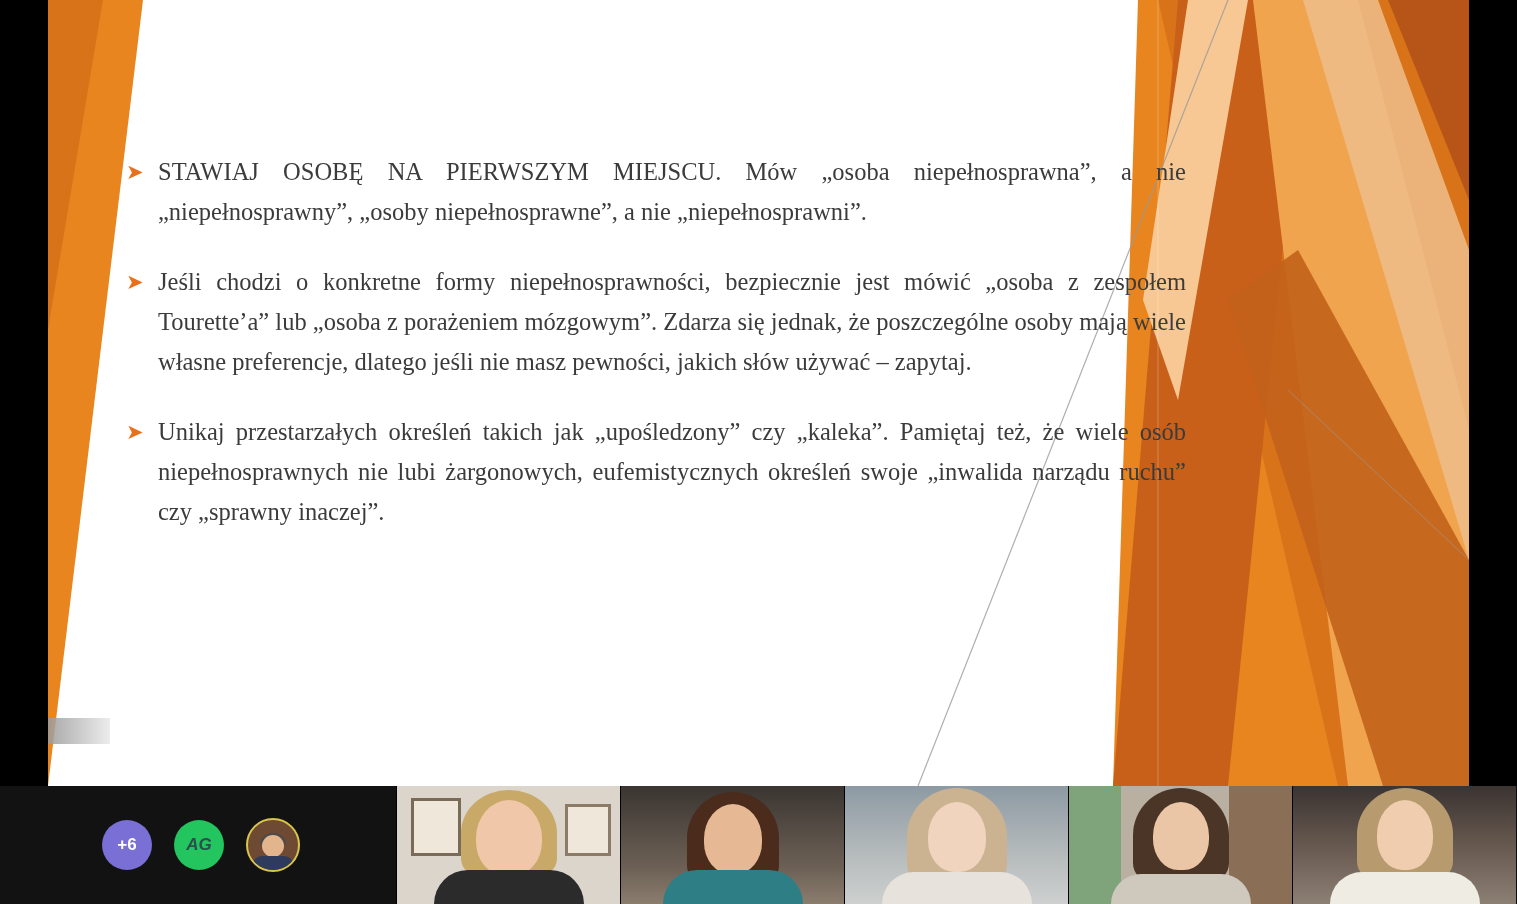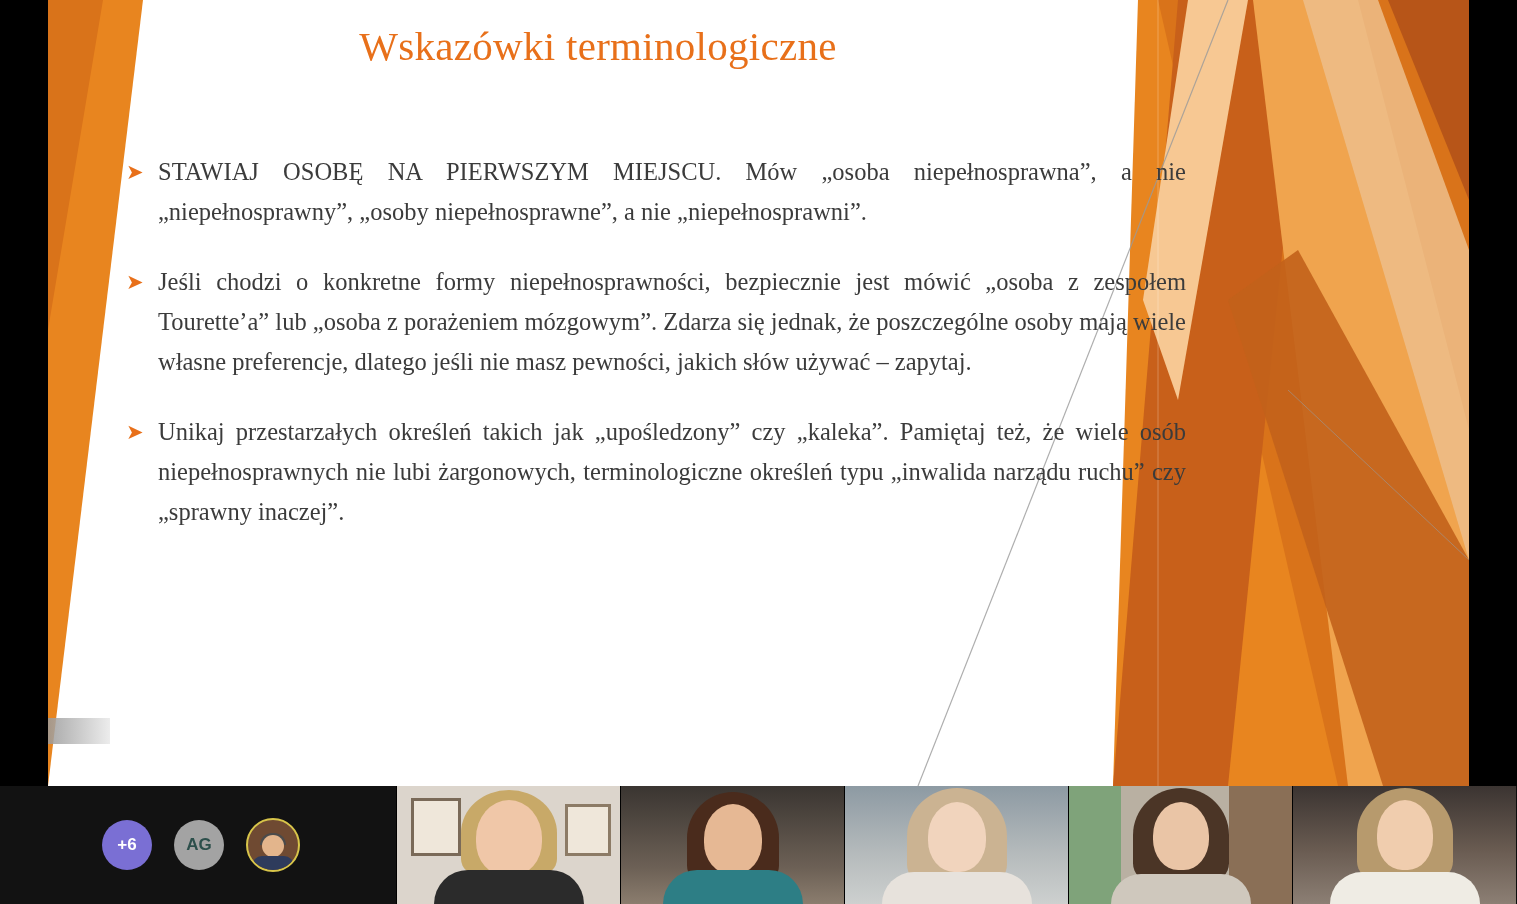--- a/index.html
+++ b/index.html
@@ -140,21 +140,21 @@
     align-items: center;
     justify-content: center;
     font-size: 17px;
     font-weight: bold;
     color: #ffffff;
     font-family: "Liberation Sans", sans-serif;
     flex: 0 0 auto;
   }
 
   .badge.overflow { background: #7a6fd4; }
-  .badge.initials { background: #a3a3a3; color: #2c4f4b; }
+  .badge.initials { background: #22c55e; color: #2c4f4b; font-style: italic; }
 
   .badge.photo {
     background: #6f4a32;
     border: 2px solid #d8c54a;
     position: relative;
     overflow: hidden;
   }
   .badge.photo .face {
     position: absolute;
     left: 50%;
@@ -243,34 +243,33 @@
         <polygon points="1140,0 1200,0 1130,400 1095,300" fill="#F7C893"></polygon>
         <polygon points="1255,0 1330,0 1421,250 1421,560" fill="#EDBE8B" opacity="0.85"></polygon>
         <polygon points="1340,0 1421,0 1421,200" fill="#B75518"></polygon>
         <polygon points="1180,300 1250,250 1421,560 1421,786 1335,786" fill="#C2621B" opacity="0.9"></polygon>
 
         <line x1="1180" y1="0" x2="870" y2="786" stroke="#9a9a9a" stroke-width="1.2" opacity="0.8"></line>
         <line x1="1240" y1="390" x2="1421" y2="560" stroke="#9a9a9a" stroke-width="1" opacity="0.6"></line>
         <line x1="1110" y1="0" x2="1110" y2="786" stroke="#ffffff" stroke-width="1" opacity="0.25"></line>
       </svg>
 
-      <div class="slide-title">Wskazówki terminologiczne</div>
 
       <div class="body-list">
         <div class="bullet-row">
           <span class="bullet-marker">➤</span>
           <span class="bullet-text">STAWIAJ OSOBĘ NA PIERWSZYM MIEJSCU. Mów „osoba niepełnosprawna”, a nie „niepełnosprawny”, „osoby niepełnosprawne”, a nie „niepełnosprawni”.</span>
         </div>
         <div class="bullet-row">
           <span class="bullet-marker">➤</span>
           <span class="bullet-text"> Jeśli chodzi o konkretne formy niepełnosprawności, bezpiecznie jest mówić „osoba z zespołem Tourette’a” lub „osoba z porażeniem mózgowym”. Zdarza się jednak, że poszczególne osoby mają wiele własne preferencje, dlatego jeśli nie masz pewności, jakich słów używać – zapytaj.</span>
         </div>
         <div class="bullet-row">
           <span class="bullet-marker">➤</span>
-          <span class="bullet-text">Unikaj przestarzałych określeń takich jak „upośledzony” czy „kaleka”. Pamiętaj też, że wiele osób niepełnosprawnych nie lubi żargonowych, terminologiczne określeń typu „inwalida narządu ruchu” czy „sprawny inaczej”.</span>
+          <span class="bullet-text">Unikaj przestarzałych określeń takich jak „upośledzony” czy „kaleka”. Pamiętaj też, że wiele osób niepełnosprawnych nie lubi żargonowych, eufemistycznych określeń swoje „inwalida narządu ruchu” czy „sprawny inaczej”.</span>
         </div>
       </div>
 
       <div class="slide-artifact"></div>
     </div>
   </div>
 
   <div class="filmstrip">
 
     <div class="participant-badges">

